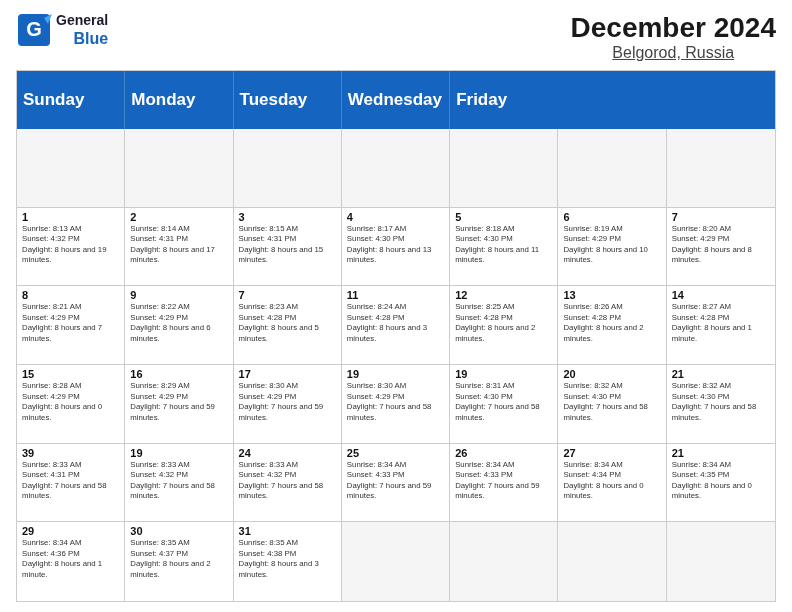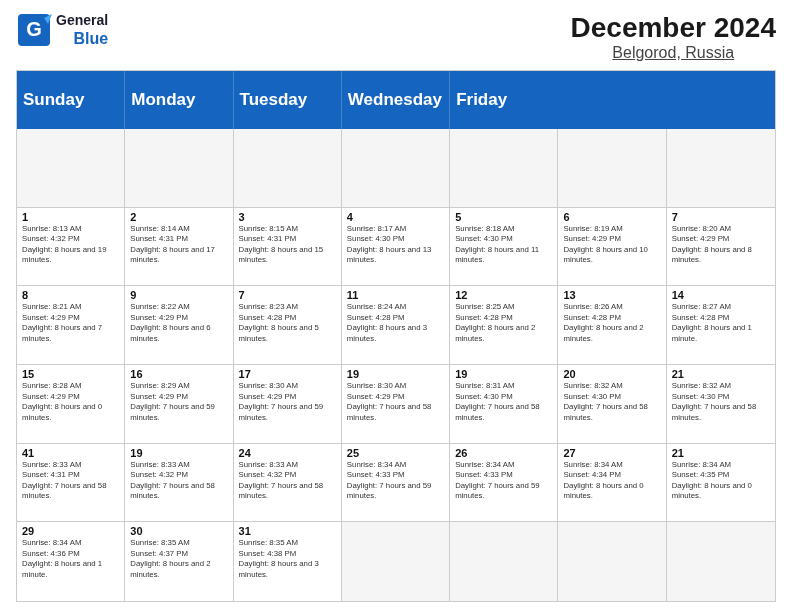--- a/index.html
+++ b/index.html
@@ -226,21 +226,21 @@
             <span class="day-num">20</span>
             <div class="cell-info">Sunrise: 8:32 AM<br>Sunset: 4:30 PM<br>Daylight: 7 hours and 58 minutes.</div>
           </div>
           <div class="cal-cell">
             <span class="day-num">21</span>
             <div class="cell-info">Sunrise: 8:32 AM<br>Sunset: 4:30 PM<br>Daylight: 7 hours and 58 minutes.</div>
           </div>
         </div>
         <div class="cal-row">
           <div class="cal-cell">
-            <span class="day-num">41</span>
+            <span class="day-num">39</span>
             <div class="cell-info">Sunrise: 8:33 AM<br>Sunset: 4:31 PM<br>Daylight: 7 hours and 58 minutes.</div>
           </div>
           <div class="cal-cell">
             <span class="day-num">19</span>
             <div class="cell-info">Sunrise: 8:33 AM<br>Sunset: 4:32 PM<br>Daylight: 7 hours and 58 minutes.</div>
           </div>
           <div class="cal-cell">
             <span class="day-num">24</span>
             <div class="cell-info">Sunrise: 8:33 AM<br>Sunset: 4:32 PM<br>Daylight: 7 hours and 58 minutes.</div>
           </div>

